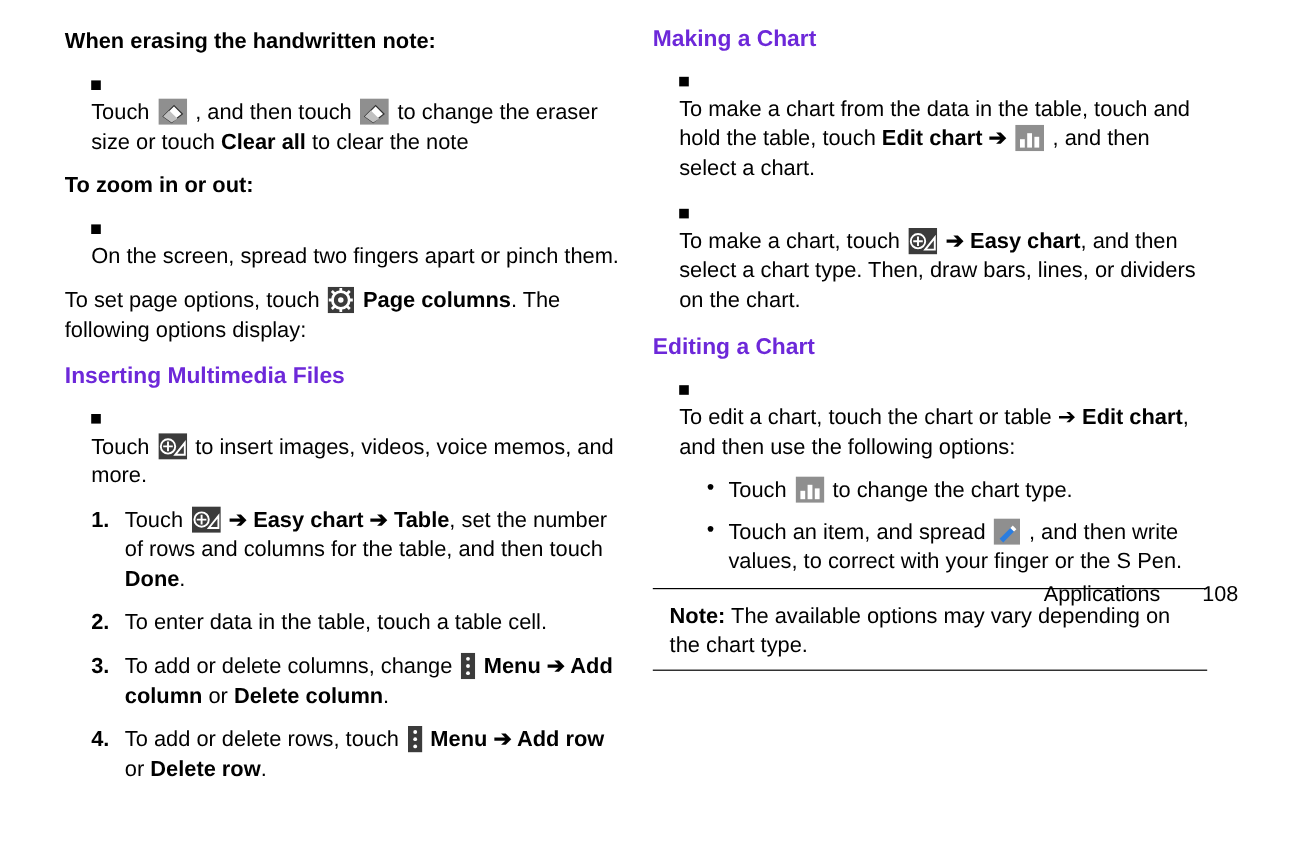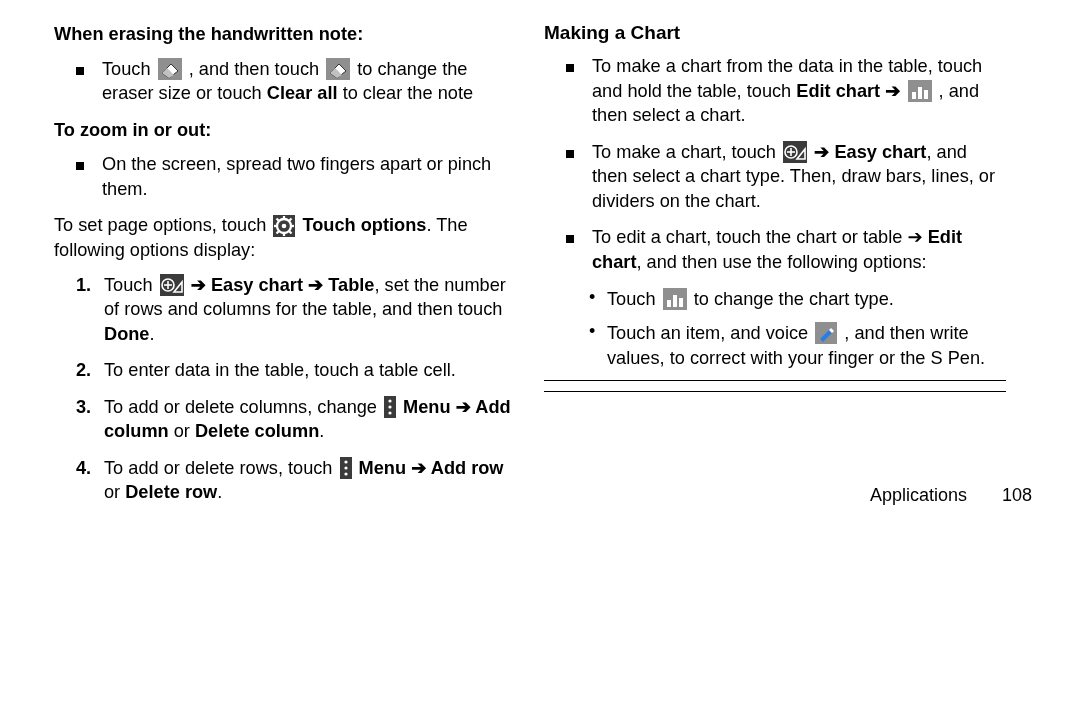--- a/index.html
+++ b/index.html
@@ -25,32 +25,32 @@
     padding: 0 14px;
     box-sizing: border-box;
   }
   .heading-black {
     font-weight: 700;
     font-size: 18.5px;
     margin: 2px 0 10px 0;
     font-family: Arial, Helvetica, sans-serif;
   }
   .heading-blue {
-    color: #000000;
+    color: #6d28d9;
     font-weight: 700;
     font-size: 19px;
     margin: 16px 0 10px 0;
   }
   .body {
     font-size: 18.2px;
     line-height: 1.35;
   }
   .indent-bullet {
     display: flex;
-    flex-direction: row;
+    flex-direction: column;
     margin: 0 0 12px 22px;
   }
   .indent-num {
     display: flex;
     flex-direction: row;
     margin: 0 0 12px 22px;
   }
   .indent-sub {
     display: flex;
     flex-direction: row;
@@ -165,39 +165,56 @@
               <line x1="11" y1="17" x2="11" y2="21"></line>
               <line x1="1" y1="11" x2="5" y2="11"></line>
               <line x1="17" y1="11" x2="21" y2="11"></line>
               <line x1="3.5" y1="3.5" x2="6.5" y2="6.5"></line>
               <line x1="15.5" y1="15.5" x2="18.5" y2="18.5"></line>
               <line x1="18.5" y1="3.5" x2="15.5" y2="6.5"></line>
               <line x1="6.5" y1="15.5" x2="3.5" y2="18.5"></line>
             </g>
           </svg>
       </span>
-      <span class="b"> Touch options</span><span>. The following options display:</span>
-    </div>
-
-
-
-
-    <div class="indent-num body">
-      <div class="marker-num">1.</div>
+      <span class="b"> Page columns</span><span>. The following options display:</span>
+    </div>
+
+    <div class="heading-blue">Inserting Multimedia Files</div>
+
+    <div class="indent-bullet body">
+      <div class="marker"><span class="sq"></span></div>
       <div class="text">
         <span>Touch </span>
         <span class="icon">
           <svg width="24" height="22">
               <rect width="24" height="22" fill="#3b3b3b"></rect>
               <circle cx="8" cy="11" r="6" fill="none" stroke="#fff" stroke-width="1.6"></circle>
               <line x1="8" y1="7" x2="8" y2="15" stroke="#fff" stroke-width="1.6"></line>
               <line x1="4" y1="11" x2="12" y2="11" stroke="#fff" stroke-width="1.6"></line>
               <polygon points="14,18 22,18 22,8" fill="none" stroke="#fff" stroke-width="1.6"></polygon>
             </svg>
         </span>
+        <span> to insert images, videos, voice memos, and more.</span>
+      </div>
+    </div>
+
+
+    <div class="indent-num body">
+      <div class="marker-num">1.</div>
+      <div class="text">
+        <span>Touch </span>
+        <span class="icon">
+          <svg width="24" height="22">
+              <rect width="24" height="22" fill="#3b3b3b"></rect>
+              <circle cx="8" cy="11" r="6" fill="none" stroke="#fff" stroke-width="1.6"></circle>
+              <line x1="8" y1="7" x2="8" y2="15" stroke="#fff" stroke-width="1.6"></line>
+              <line x1="4" y1="11" x2="12" y2="11" stroke="#fff" stroke-width="1.6"></line>
+              <polygon points="14,18 22,18 22,8" fill="none" stroke="#fff" stroke-width="1.6"></polygon>
+            </svg>
+        </span>
         <span class="b arrow"> ➔ </span><span class="b">Easy chart ➔ Table</span><span>, set the number of rows and columns for the table, and then touch </span><span class="b">Done</span><span>.</span>
       </div>
     </div>
 
     <div class="indent-num body">
       <div class="marker-num">2.</div>
       <div class="text">To enter data in the table, touch a table cell.</div>
     </div>
 
     <div class="indent-num body">
@@ -264,20 +281,21 @@
               <circle cx="8" cy="11" r="6" fill="none" stroke="#fff" stroke-width="1.6"></circle>
               <line x1="8" y1="7" x2="8" y2="15" stroke="#fff" stroke-width="1.6"></line>
               <line x1="4" y1="11" x2="12" y2="11" stroke="#fff" stroke-width="1.6"></line>
               <polygon points="14,18 22,18 22,8" fill="none" stroke="#fff" stroke-width="1.6"></polygon>
             </svg>
         </span>
         <span class="b arrow"> ➔ </span><span class="b">Easy chart</span><span>, and then select a chart type. Then, draw bars, lines, or dividers on the chart.</span>
       </div>
     </div>
 
+    <div class="heading-blue">Editing a Chart</div>
 
     <div class="indent-bullet body">
       <div class="marker"><span class="sq"></span></div>
       <div class="text">
         <span>To edit a chart, touch the chart or table ➔ </span><span class="b">Edit chart</span><span>, and then use the following options:</span>
       </div>
     </div>
 
     <div class="indent-sub body">
       <div class="marker-dot">•</div>
@@ -291,33 +309,36 @@
               <rect x="16" y="10" width="4" height="9" fill="#fff"></rect>
             </svg>
         </span>
         <span> to change the chart type.</span>
       </div>
     </div>
 
     <div class="indent-sub body">
       <div class="marker-dot">•</div>
       <div class="text">
-        <span>Touch an item, and voice </span>
+        <span>Touch an item, and spread </span>
         <span class="icon">
           <svg width="22" height="22">
               <rect width="22" height="22" fill="#8f8f8f"></rect>
               <polygon points="5,17 14,8 17,11 8,20" fill="#2a7de1"></polygon>
               <polygon points="14,8 16,6 19,9 17,11" fill="#fff"></polygon>
             </svg>
         </span>
         <span>, and then write values, to correct with your finger or the S Pen.</span>
       </div>
     </div>
 
     <hr class="rule">
+    <div class="note-block body">
+      <span class="b">Note:</span><span> The available options may vary depending on the chart type.</span>
+    </div>
     <hr class="rule">
 
   </div>
 
   <div class="footer">
     <span class="sec">Applications</span>
     <span>108</span>
   </div>
 
 </div>

